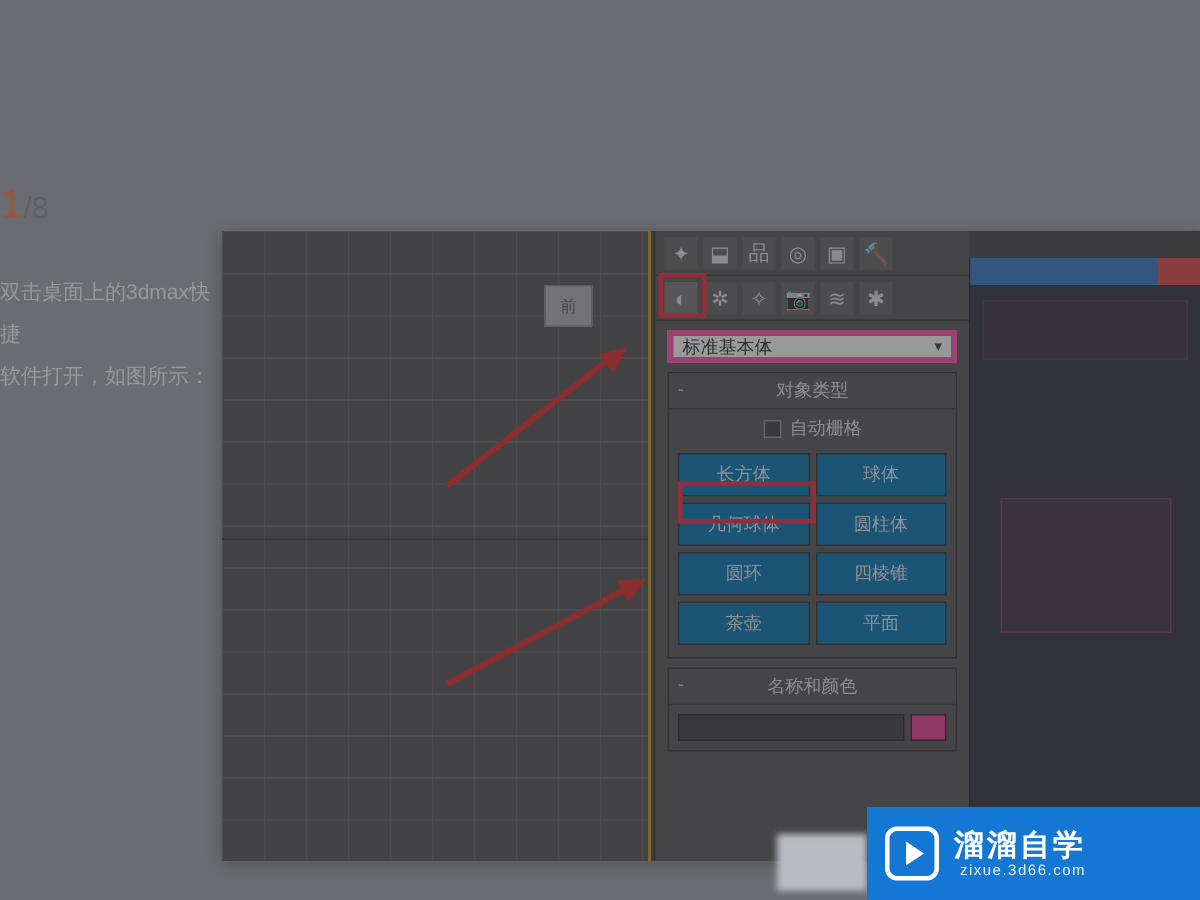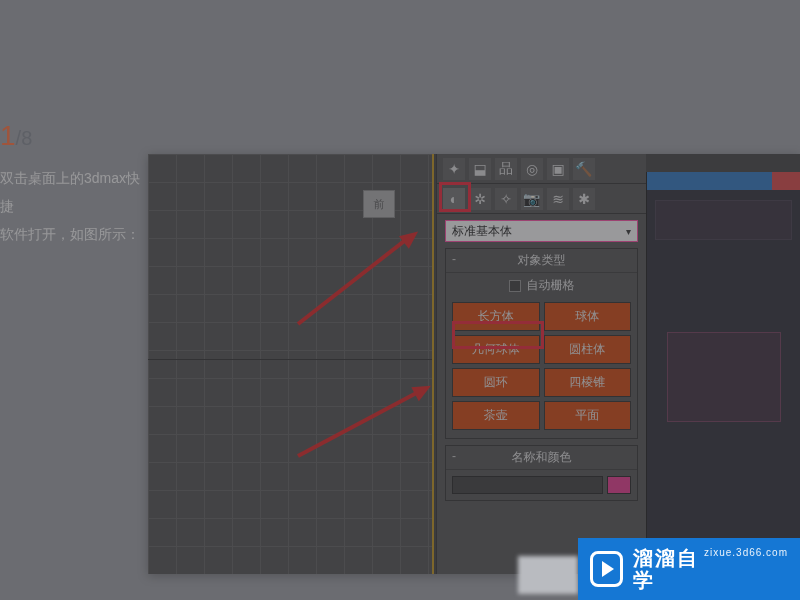--- a/index.html
+++ b/index.html
@@ -21,21 +21,21 @@
   background: transparent;
 }
 .step-num {
   position: absolute; left: 0; top: 120px;
   font-size: 28px; color: #f06a3a;
 }
 .step-total {
   font-size: 20px; color: #7a7e86;
 }
 .article-text {
-  position: absolute; left: 0; top: 164px; width: 150px;
+  position: absolute; left: 0; top: 180px; width: 150px;
   color: #e2e2e2; font-size: 14px; line-height: 28px;
 }
 .screenshot-box {
   position: absolute;
   left: 148px; top: 154px;
   width: 652px; height: 420px;
   background: #3c3c3c;
   box-shadow: 0 2px 10px rgba(0,0,0,0.3);
 }
 .viewport {
@@ -81,21 +81,21 @@
   background: #5a5a5a;
   display:flex; align-items:center; justify-content:center;
   font-size: 14px; color:#ccc;
 }
 .tab-icon.active { background:#6c6c6c; }
 .highlight-box {
   position:absolute; border:3px solid #d23; pointer-events:none;
 }
 .dropdown {
   margin: 6px 8px; height: 22px;
-  background: #e6e6e6; border: 1px solid #ec4899;
+  background: #e6e6e6; border: 4px solid #ec4899;
   font-size: 12px; display:flex; align-items:center; justify-content:space-between;
   padding: 0 6px; color:#222;
 }
 .dropdown .chev { font-size: 10px; color:#333; }
 .rollout {
   margin: 6px 8px; border: 1px solid #2f2f2f;
   background: #4e4e4e;
 }
 .rollout-title {
   background:#4e4e4e; color:#d0d0d0; font-size:12px; text-align:center;
@@ -103,21 +103,21 @@
   position:relative;
 }
 .rollout-title .minus { position:absolute; left:6px; top:3px; color:#bbb; font-size:12px;}
 .autogrid-row {
   display:flex; align-items:center; justify-content:center; gap:6px;
   padding:4px 0; color:#cfcfcf; font-size:12px;
 }
 .chk { width:12px; height:12px; border:1px solid #888; background:#3a3a3a;}
 .btn-grid { display:grid; grid-template-columns: 1fr 1fr; gap:4px; padding:4px 6px 8px;}
 .obj-btn {
-  background:#c2410c; border:1px solid #2a2a2a;
+  background:#0369a1; border:1px solid #2a2a2a;
   color:#d6d6d6; font-size:12px; text-align:center;
   padding:5px 0;
 }
 .color-row { display:flex; gap:4px; padding:6px;}
 .name-input { flex:1; height:18px; background:#3a3a3a; border:1px solid #222;}
 .color-swatch { width:24px; height:18px; background:#d63384; border:1px solid #222;}
 .right-sliver {
   position:absolute; left:498px; top:18px; width:154px; height:402px;
   background:#2b2b33;
   border-left:1px solid #1a1a1a;
@@ -137,21 +137,21 @@
 }
 .wm-logo {
   width:36px; height:36px; border:3px solid #fff; border-radius:8px;
   display:flex; align-items:center; justify-content:center;
 }
 .wm-logo::before {
   content:""; display:block; width:0; height:0;
   border-left:12px solid #fff; border-top:8px solid transparent; border-bottom:8px solid transparent;
   margin-left:3px;
 }
-.wm-text { color:#fff; display:flex; flex-direction:row; line-height:1.1;}
+.wm-text { color:#fff; display:flex; flex-direction:column; line-height:1.1;}
 .wm-text .cn { font-size:20px; font-weight:bold; letter-spacing:2px;}
 .wm-text .en { font-size:10px; letter-spacing:1px; opacity:.9;text-align:right;}
 .blur-patch {
   position:absolute; right:222px; bottom:6px; width:60px; height:38px;
   background: #b9bbc0; filter: blur(2px);
   z-index:9;
 }
 </style>
 </head>
 <body>

